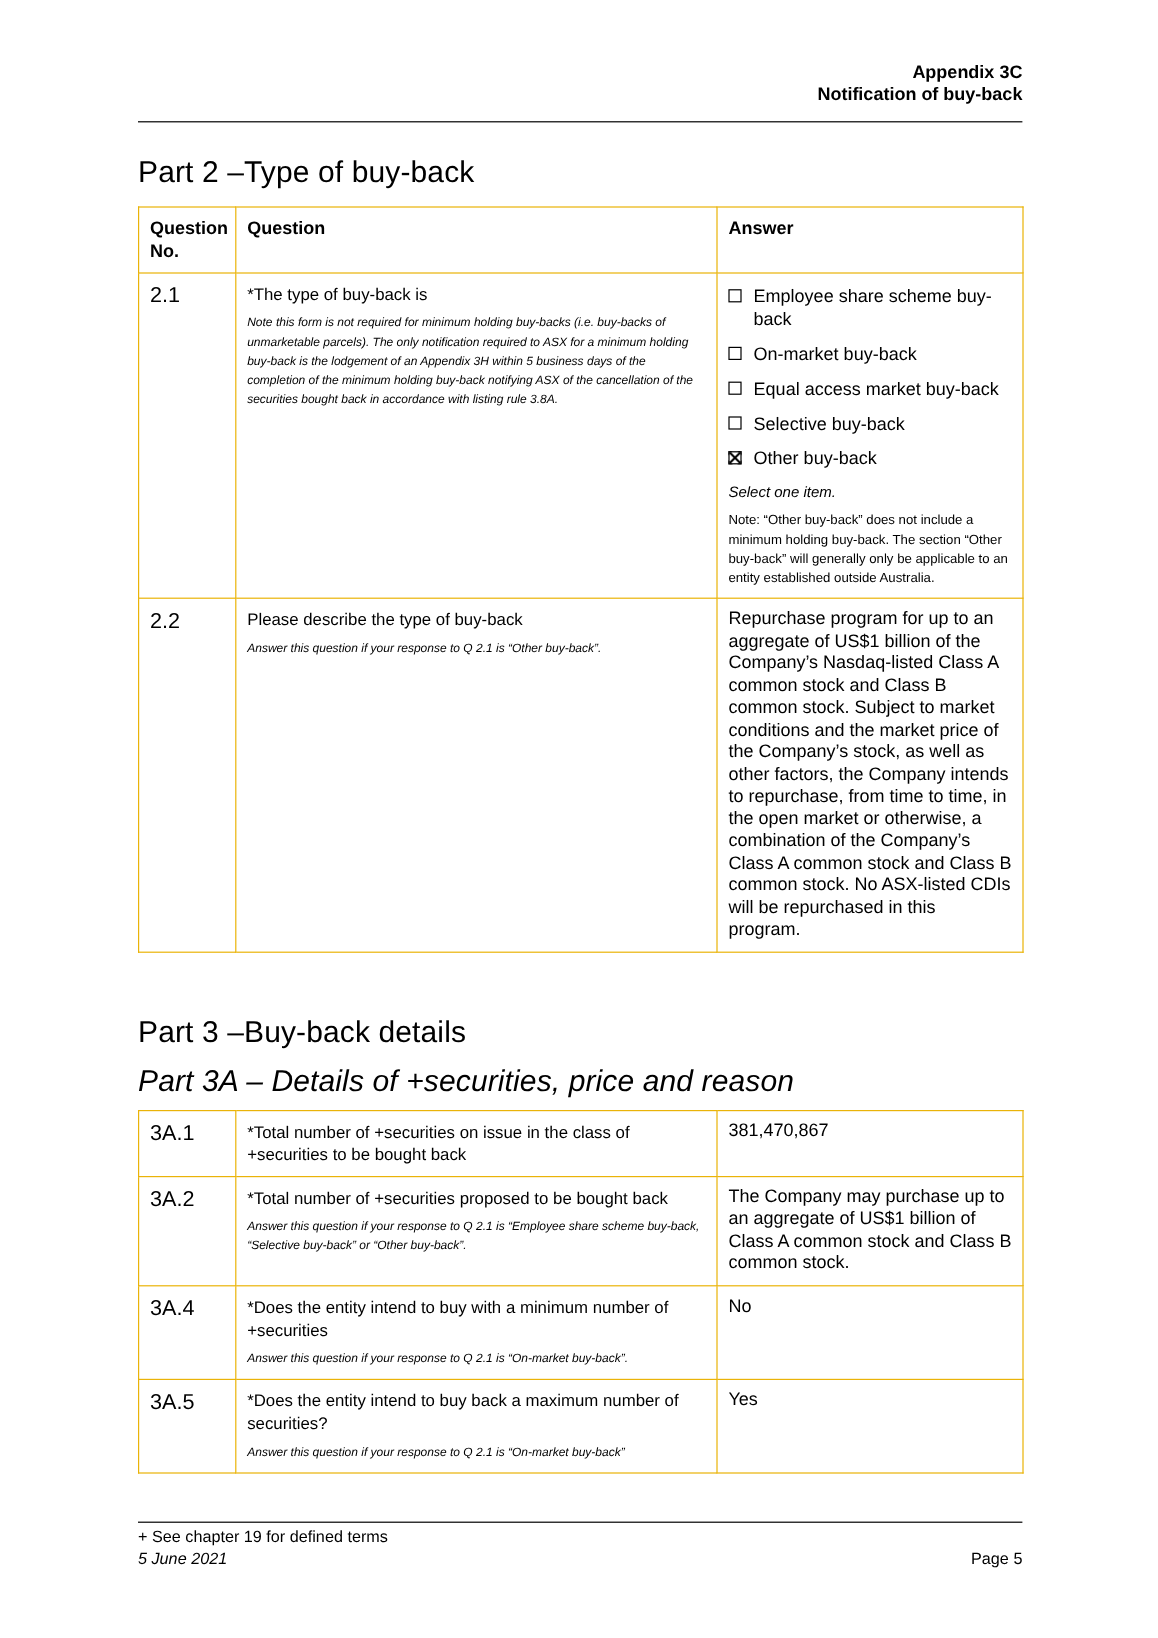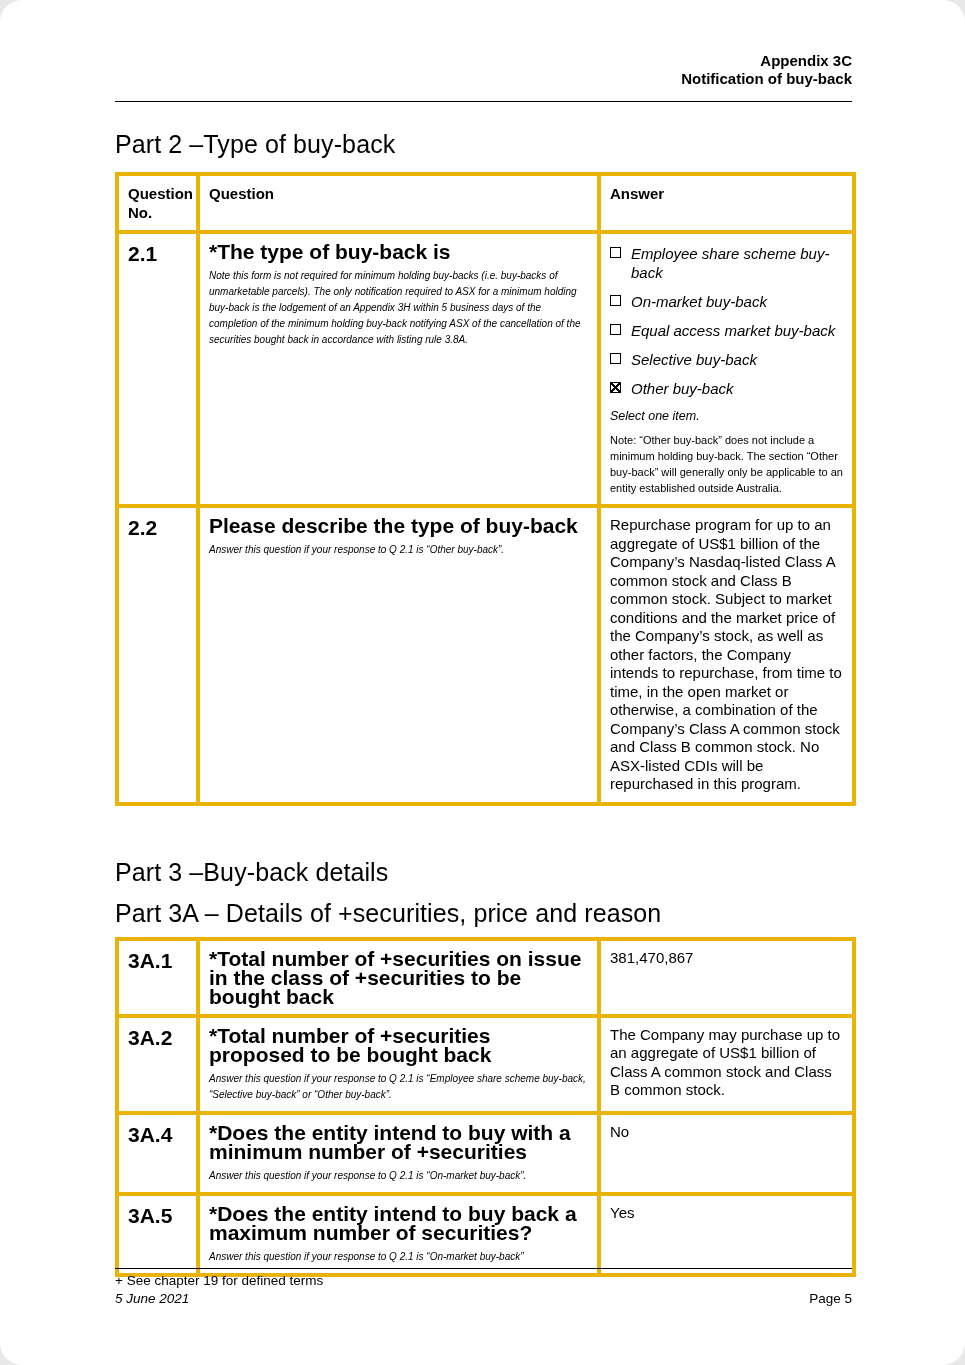--- a/index.html
+++ b/index.html
@@ -5,48 +5,47 @@
   * { box-sizing: border-box; }
   html, body { margin: 0; padding: 0; background: #e8e8e8; }
   .page {
     width: 965px; height: 1365px;
     background: #ffffff;
     position: relative;
     font-family: "Liberation Sans", sans-serif;
     color: #000;
     overflow: hidden;
     margin: 0 auto;
-    border-radius: 22px;
   }
   .content { padding: 52px 113px 0 115px; }
 
   .doc-header { text-align: right; font-weight: bold; font-size: 15px; line-height: 18px; }
   .header-rule { border: 0; border-top: 1px solid #000; margin: 13px 0 0 0; }
 
   .part-heading {
     font-size: 25px; font-weight: 400; margin: 0;
     letter-spacing: 0.1px;
   }
   .h-part2 { margin: 28px 0 13px 0; }
   .h-part3 { margin: 52px 0 0 0; }
-  .h-part3a { margin: 12px 0 9px 0; }
+  .h-part3a { margin: 12px 0 9px 0; font-style: italic; }
 
   table { border-collapse: collapse; width: 737px; table-layout: fixed; }
-  td, th { border: 4px solid #eab308; vertical-align: top; padding: 8px 9px; }
+  td, th { border: 1px solid #eab308; vertical-align: top; padding: 8px 9px; }
   th { text-align: left; font-size: 15px; line-height: 19px; font-weight: bold; }
   .col-no { width: 81px; }
   .col-q  { width: 401px; }
   .col-a  { width: 255px; }
 
-  .cell-no { font-size: 21px; font-weight: bold; }
-  .q-title { font-size: 21px; line-height: 19px; font-weight: bold; }
+  .cell-no { font-size: 18px; }
+  .q-title { font-size: 14px; line-height: 19px; }
   .q-note  { font-size: 10px; font-style: italic; line-height: 16px; margin-top: 7px; }
   .answer-text { font-size: 15px; line-height: 18.5px; }
 
-  .opt { display: flex; align-items: flex-start; gap: 10px; margin: 2px 0 10px 0; font-size: 15px; line-height: 19px; font-style: italic; }
+  .opt { display: flex; align-items: flex-start; gap: 10px; margin: 2px 0 10px 0; font-size: 15px; line-height: 19px; }
   .cb { flex: 0 0 auto; width: 11px; height: 11px; border: 1px solid #000; margin-top: 3px; background: #fff; }
   .cb.checked {
     background-image:
       linear-gradient(to top right, transparent calc(50% - 0.8px), #000 calc(50% - 0.8px), #000 calc(50% + 0.8px), transparent calc(50% + 0.8px)),
       linear-gradient(to bottom right, transparent calc(50% - 0.8px), #000 calc(50% - 0.8px), #000 calc(50% + 0.8px), transparent calc(50% + 0.8px));
   }
   .select-note { font-size: 12.5px; font-style: italic; line-height: 16px; margin-top: 2px; }
   .answer-note { font-size: 11px; line-height: 16px; margin-top: 8px; }
 
   .doc-footer { position: absolute; left: 115px; right: 113px; top: 1268px; font-size: 13.5px; line-height: 18px; }

